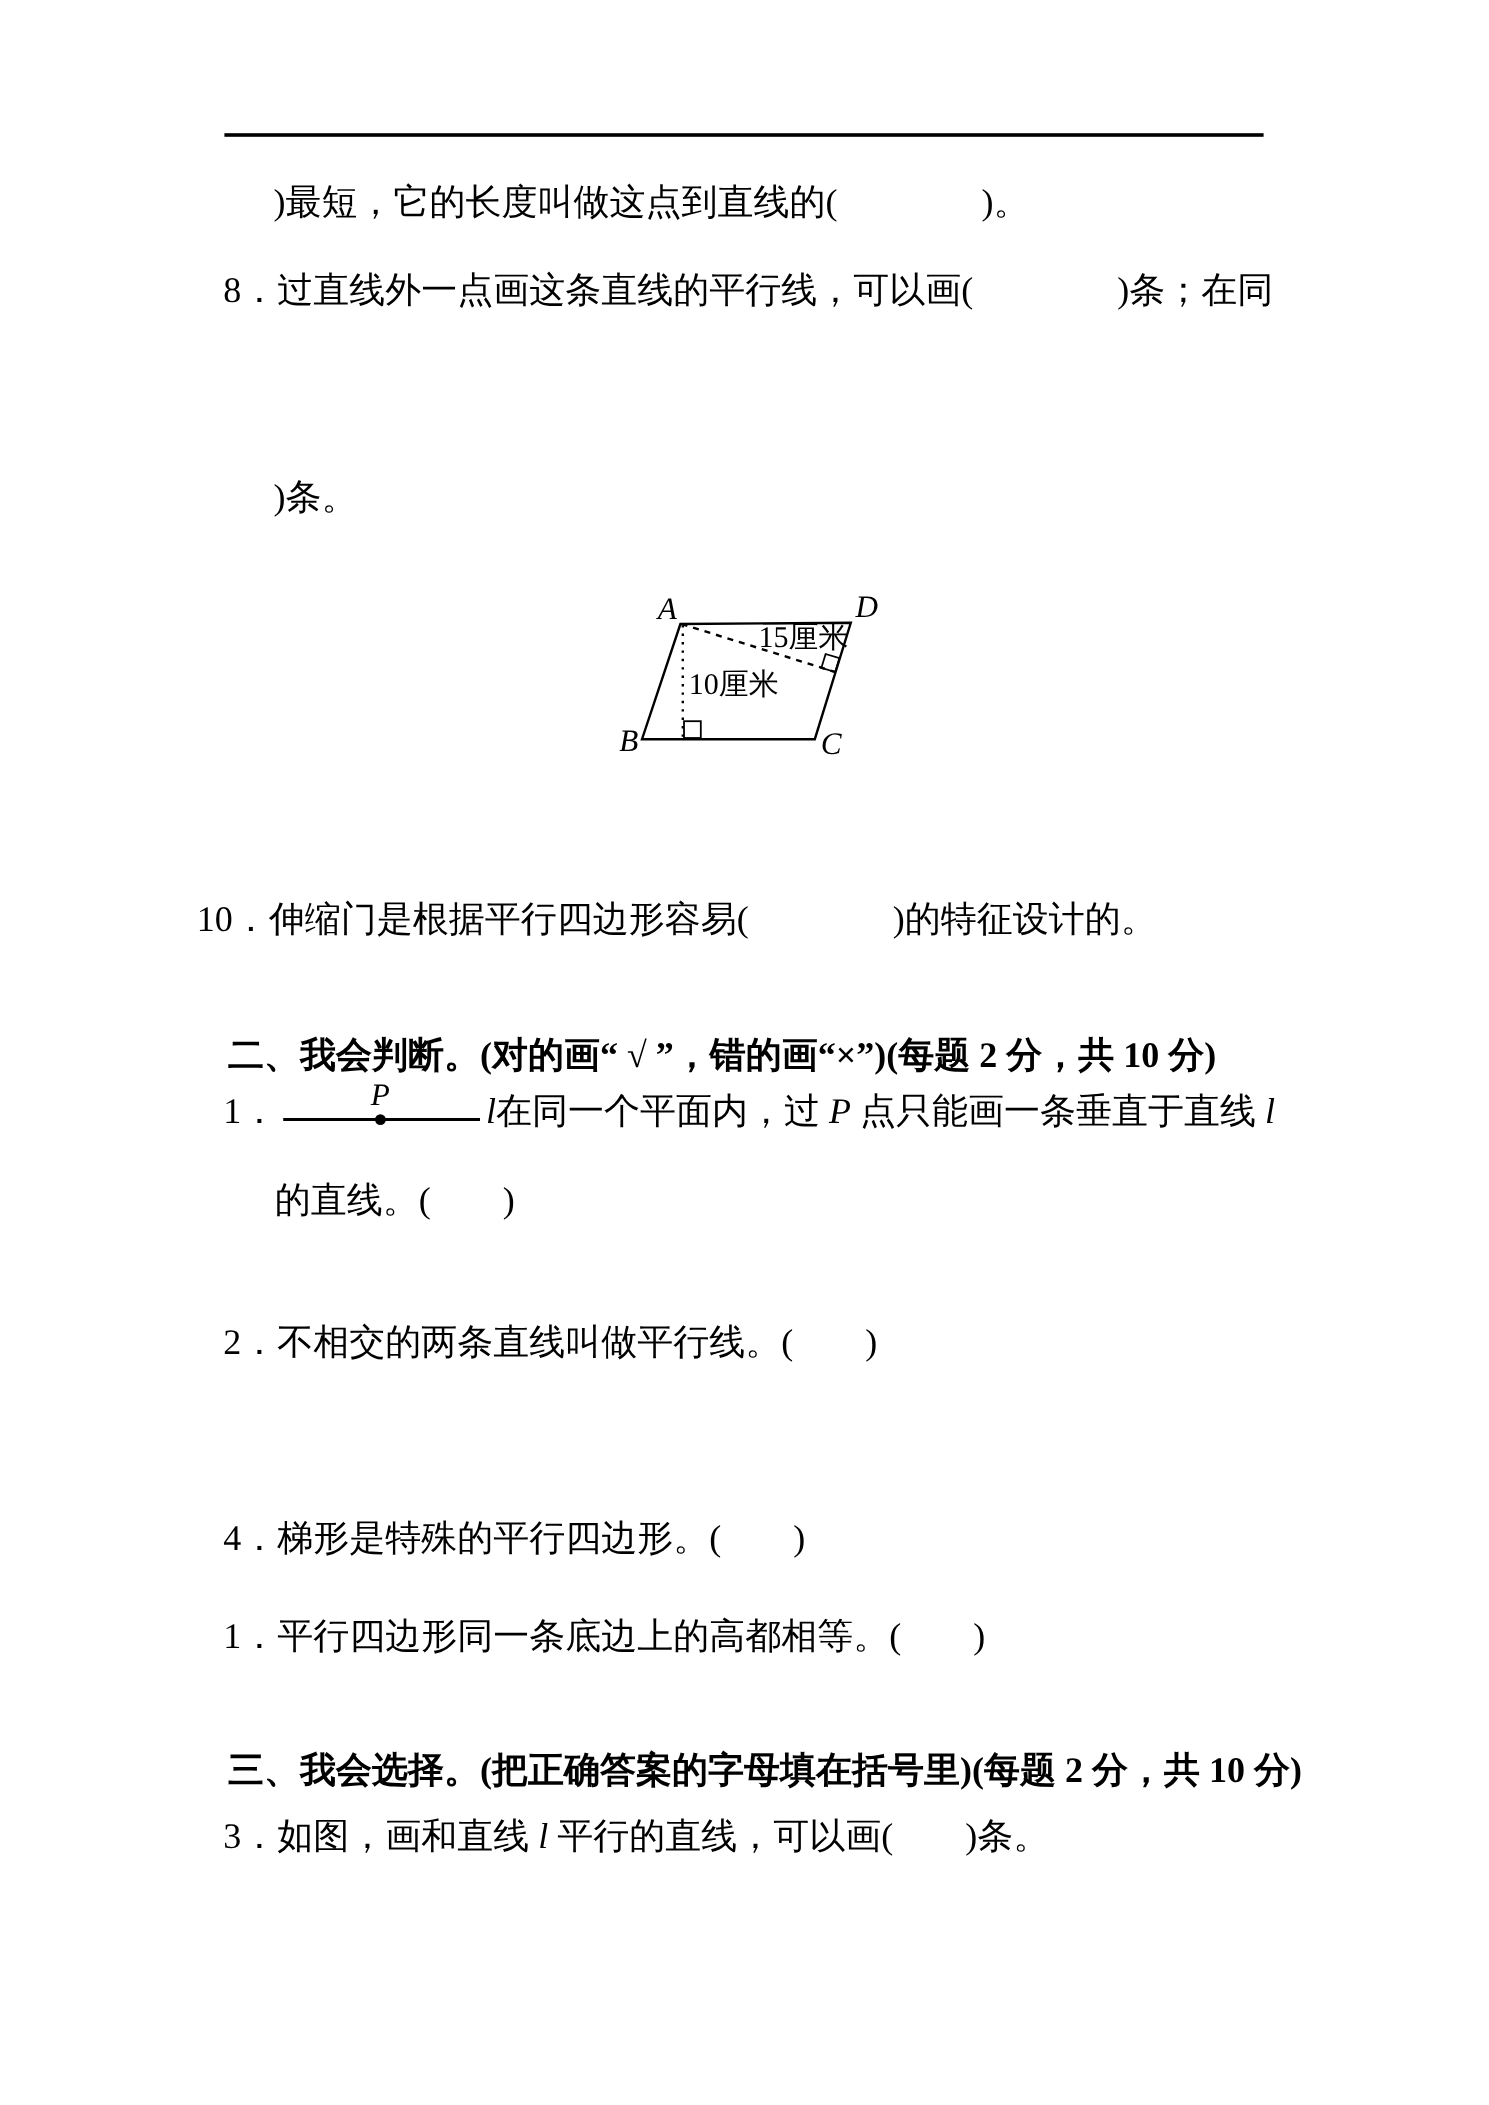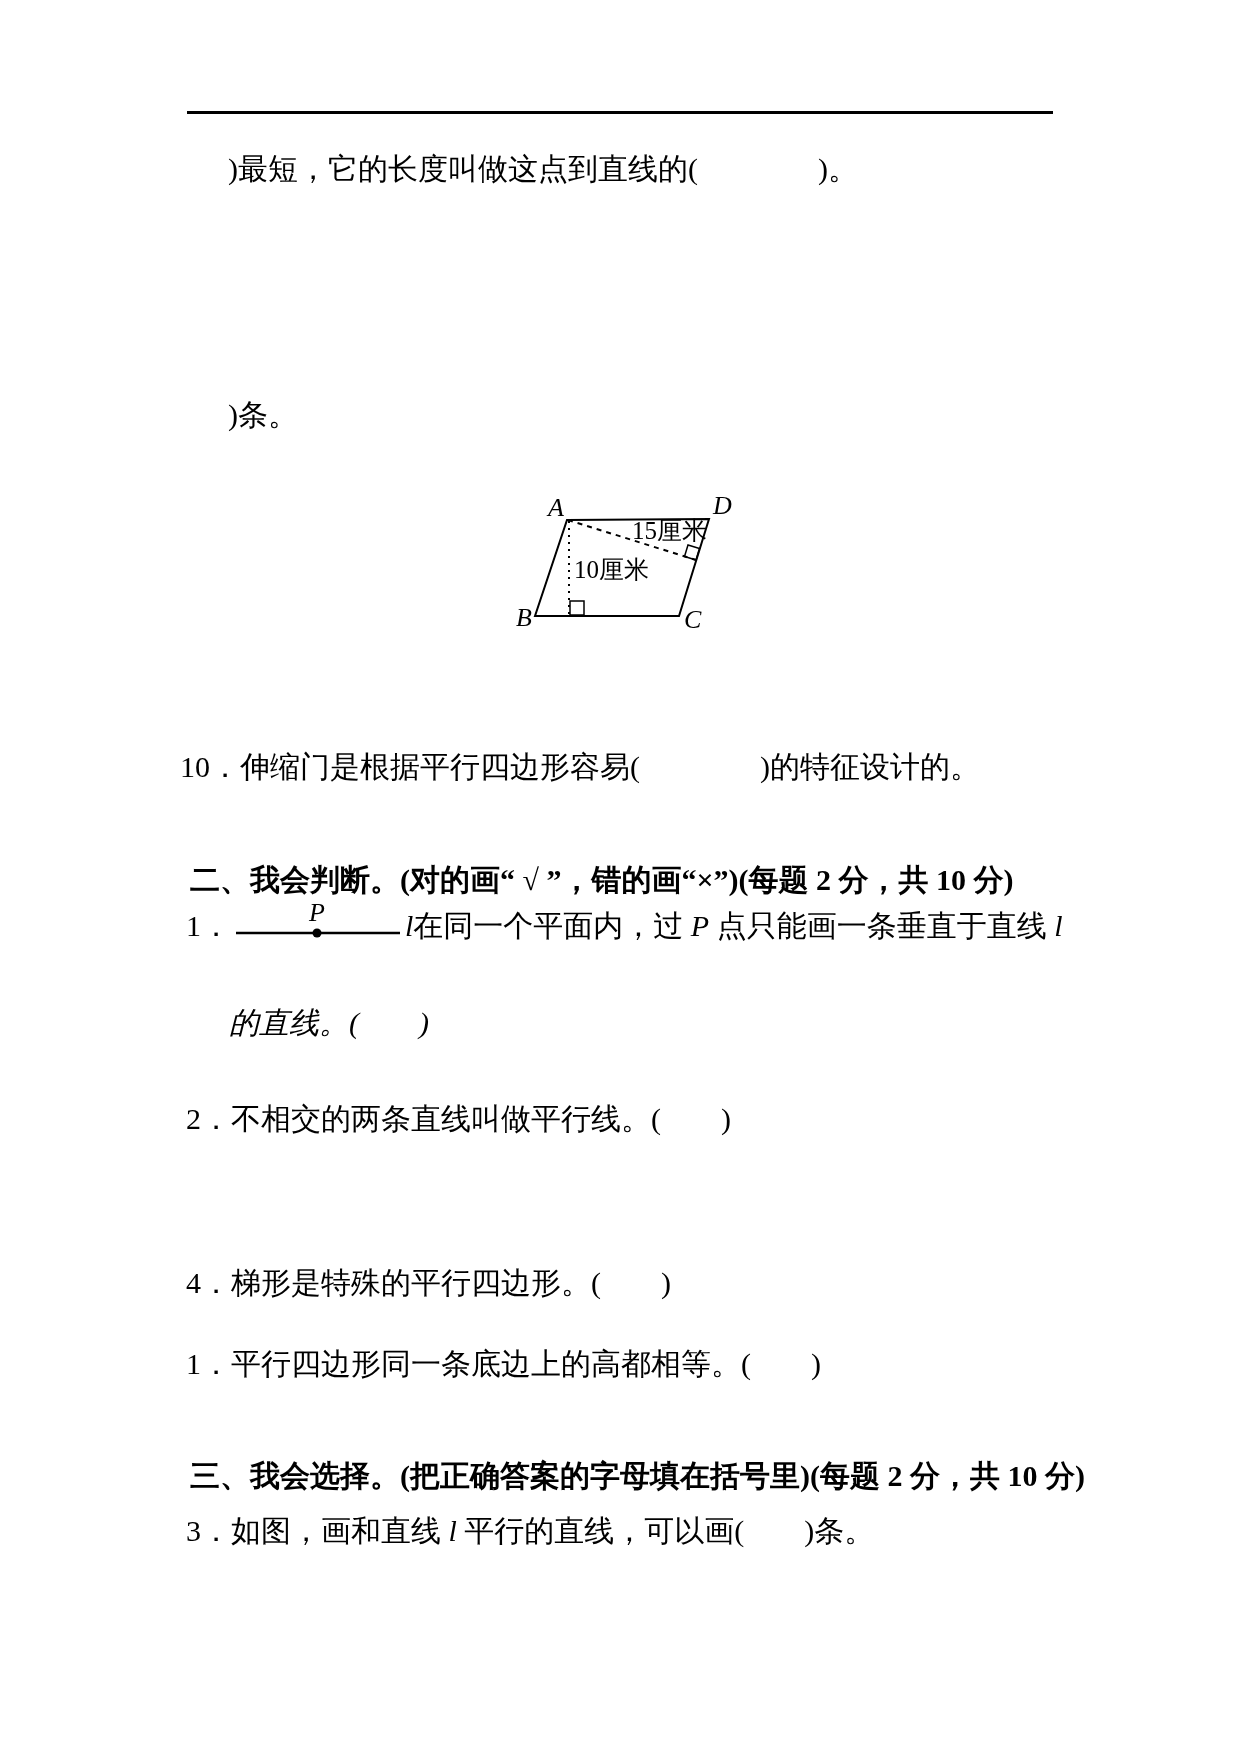--- a/index.html
+++ b/index.html
@@ -22,20 +22,21 @@
 </style>
 </head>
 <body>
 
 <div class="page">
 
   <div class="rule" style="left:187px;top:111px;width:866px;height:3px;"></div>
 
   <div class="line" style="left:228px;top:148px;">)最短，它的长度叫做这点到直线的(　　　　)。</div>
 
+  <div class="line" style="left:186px;top:222px;">8．过直线外一点画这条直线的平行线，可以画(　　　　)条；在同</div>
 
 
   <div class="line" style="left:228px;top:394px;">)条。</div>
 
   <svg style="position:absolute;left:492px;top:448px;" width="262" height="192" viewBox="0 0 262 192">
 
     <polygon points="75,72 217,71 187,168 43,168" fill="none" stroke="#000" stroke-width="2"></polygon>
 
     <line x1="77" y1="73" x2="77" y2="167" stroke="#000" stroke-width="2" stroke-dasharray="2,5"></line>
 
@@ -48,33 +49,33 @@
     <text x="72" y="68" text-anchor="end" font-size="26" font-style="italic">A</text>
     <text x="221" y="66" text-anchor="start" font-size="26" font-style="italic">D</text>
     <text x="40" y="178" text-anchor="end" font-size="26" font-style="italic">B</text>
     <text x="192" y="180" text-anchor="start" font-size="26" font-style="italic">C</text>
 
     <text x="140" y="91" font-size="25">15厘米</text>
     <text x="82" y="130" font-size="25">10厘米</text>
   </svg>
 
 
-  <div class="line" style="left:180px;top:746px;text-align:right;">10．伸缩门是根据平行四边形容易(　　　　)的特征设计的。</div>
+  <div class="line" style="left:164px;top:746px;text-align:right;">10．伸缩门是根据平行四边形容易(　　　　)的特征设计的。</div>
 
   <div class="line heading" style="left:190px;top:824px;">二、我会判断。(对的画“ √ ”，错的画“×”)(每题 2 分，共 10 分)</div>
 
   <div class="line" style="left:186px;top:903px;">
     <span>1．</span><svg class="inline-fig" width="170" height="52" viewBox="0 0 170 52">
         <line x1="3" y1="30" x2="167" y2="30" stroke="#000" stroke-width="2.5"></line>
         <circle cx="84" cy="30" r="4.5" fill="#000"></circle>
         <text x="76" y="18" font-size="26" font-style="italic">P</text>
       </svg><i>l</i><span>在同一个平面内，过 </span><i>P</i><span> 点只能画一条垂直于直线 </span><i>l</i>
   </div>
 
-  <div class="line" style="left:229px;top:1002px;font-style:italic;">的直线。(　　)</div>
+  <div class="line" style="left:229px;top:980px;">的直线。(　　)</div>
 
   <div class="line" style="left:186px;top:1098px;">2．不相交的两条直线叫做平行线。(　　)</div>
 
 
   <div class="line" style="left:186px;top:1262px;">4．梯形是特殊的平行四边形。(　　)</div>
 
   <div class="line" style="left:186px;top:1343px;">1．平行四边形同一条底边上的高都相等。(　　)</div>
 
   <div class="line heading" style="left:190px;top:1420px;">三、我会选择。(把正确答案的字母填在括号里)(每题 2 分，共 10 分)</div>
 

